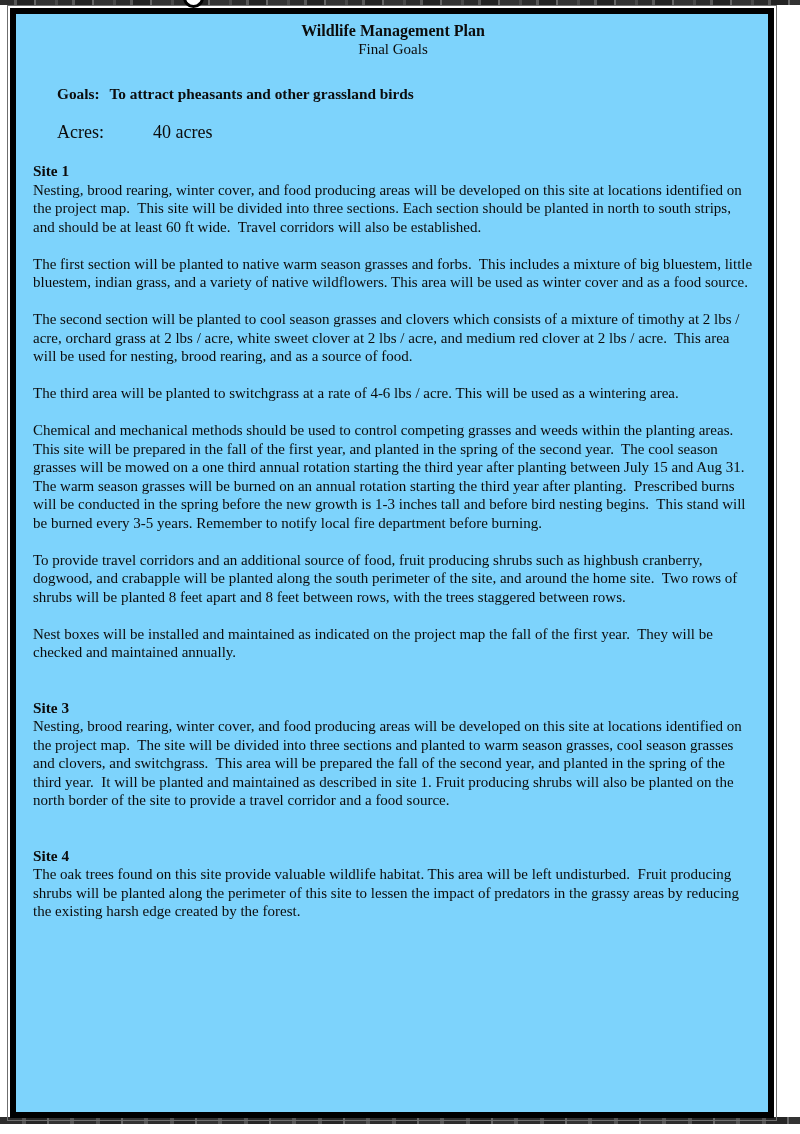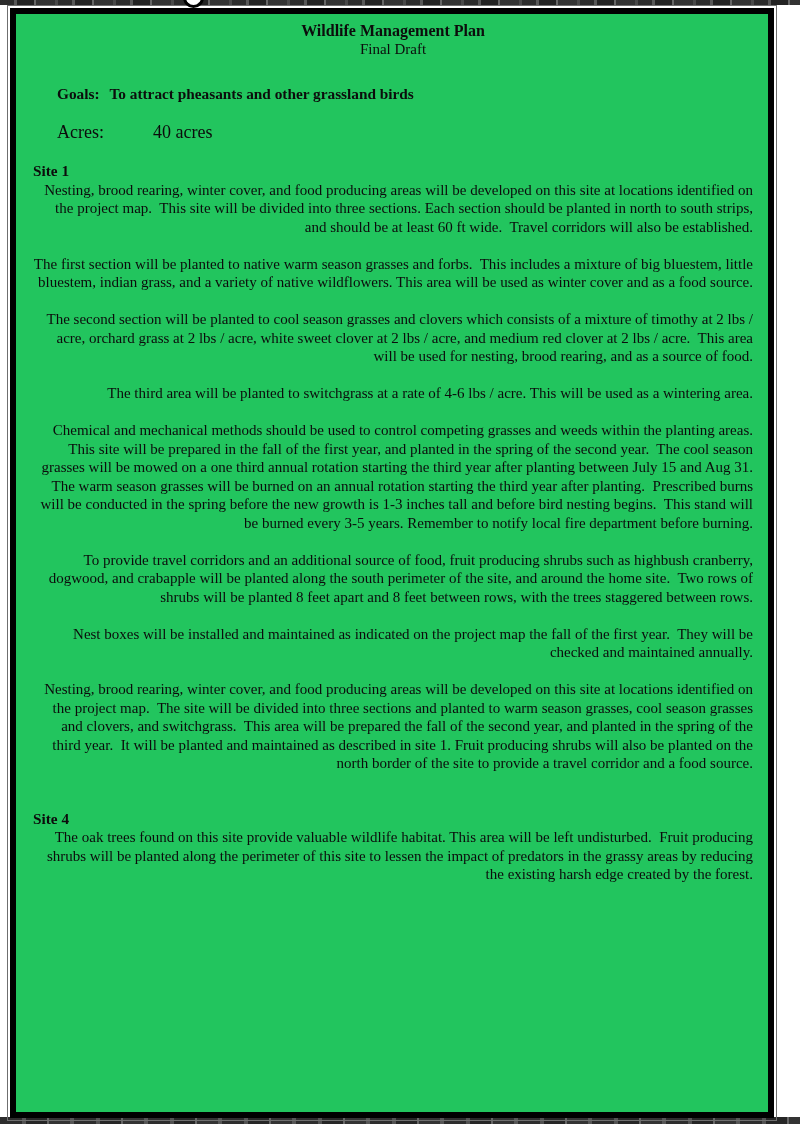--- a/index.html
+++ b/index.html
@@ -37,21 +37,21 @@
     z-index: 3;
   }
 
   
   .doc-frame {
     position: absolute; left: 10px; top: 8px;
     width: 764px; height: 1110px;
     border: 6px solid #000;
     outline: 1px solid #6f6f6f;
     outline-offset: 2px;
-    background: #22c55e;
+    background: #7dd3fc;
     padding: 7px 15px 0 17px;
   }
 
   .doc-title {
     text-align: center; font-weight: bold;
     font-size: 16px; line-height: 19px;
   }
   .doc-subtitle {
     text-align: center; font-size: 15px; line-height: 18px;
   }
@@ -69,34 +69,34 @@
   h2 {
     font-size: 15.3px; font-weight: bold;
     line-height: 18.5px; margin: 37px 0 0 0;
   }
   section.first h2 { margin-top: 21px; }
   h2 + p { margin-top: 0; }
   p {
     font-size: 15px; line-height: 18.5px;
     margin: 18.5px 0 0 0;
     white-space: pre-wrap;
-    text-align: right;
+    text-align: left;
   }
 </style>
 </head>
 <body>
 
 <div class="scan-smudge-top"></div>
 <div class="staple-mark"></div>
 <div class="scan-smudge-bottom"></div>
 
 <div class="doc-frame">
 
   <div class="doc-title">Wildlife Management Plan</div>
-  <div class="doc-subtitle">Final Draft</div>
+  <div class="doc-subtitle">Final Goals</div>
 
   <div class="goals-line">
     <span class="lbl">Goals:</span><span>To attract pheasants and other grassland birds</span>
   </div>
 
   <div class="acres-line">
     <span class="lbl">Acres:</span><span>40 acres</span>
   </div>
 
   <section class="first">
@@ -107,20 +107,21 @@
     <p>The third area will be planted to switchgrass at a rate of 4-6 lbs / acre. This will be used as a wintering area.</p>
     <p>Chemical and mechanical methods should be used to control competing grasses and weeds within the planting areas. This site will be prepared in the fall of the first year, and planted in the spring of the second year.  The cool season grasses will be mowed on a one third annual rotation starting the third year after planting between July 15 and Aug 31.  The warm season grasses will be burned on an annual rotation starting the third year after planting.  Prescribed burns will be conducted in the spring before the new growth is 1-3 inches tall and before bird nesting begins.  This stand will be burned every 3-5 years. Remember to notify local fire department before burning.</p>
     <p>To provide travel corridors and an additional source of food, fruit producing shrubs such as highbush cranberry, dogwood, and crabapple will be planted along the south perimeter of the site, and around the home site.  Two rows of shrubs will be planted 8 feet apart and 8 feet between rows, with the trees staggered between rows.</p>
     <p>Nest boxes will be installed and maintained as indicated on the project map the fall of the first year.  They will be checked and maintained annually.</p>
   </section>
 
   <section>
   </section>
 
   <section>
+    <h2>Site 3</h2>
     <p>Nesting, brood rearing, winter cover, and food producing areas will be developed on this site at locations identified on the project map.  The site will be divided into three sections and planted to warm season grasses, cool season grasses and clovers, and switchgrass.  This area will be prepared the fall of the second year, and planted in the spring of the third year.  It will be planted and maintained as described in site 1. Fruit producing shrubs will also be planted on the north border of the site to provide a travel corridor and a food source.</p>
   </section>
 
   <section>
     <h2>Site 4</h2>
     <p>The oak trees found on this site provide valuable wildlife habitat. This area will be left undisturbed.  Fruit producing shrubs will be planted along the perimeter of this site to lessen the impact of predators in the grassy areas by reducing the existing harsh edge created by the forest.</p>
   </section>
 
 </div>
 

